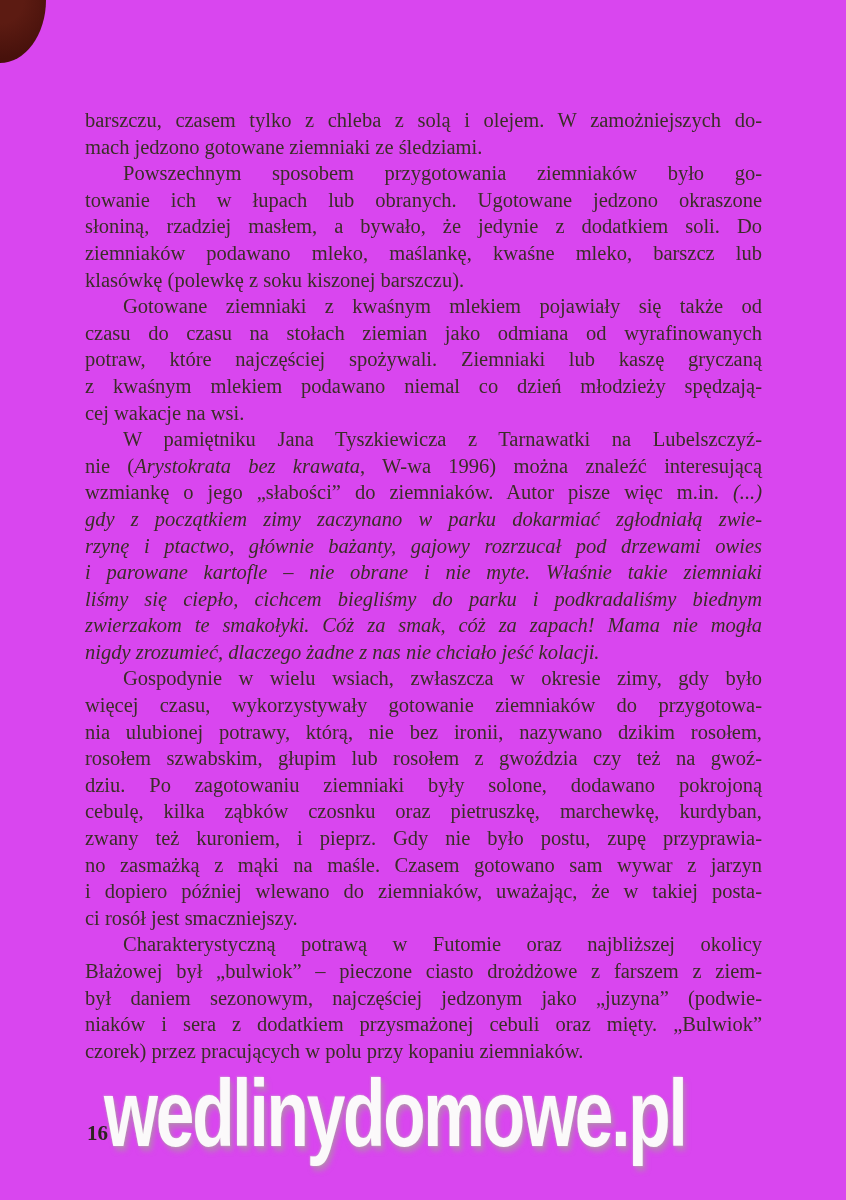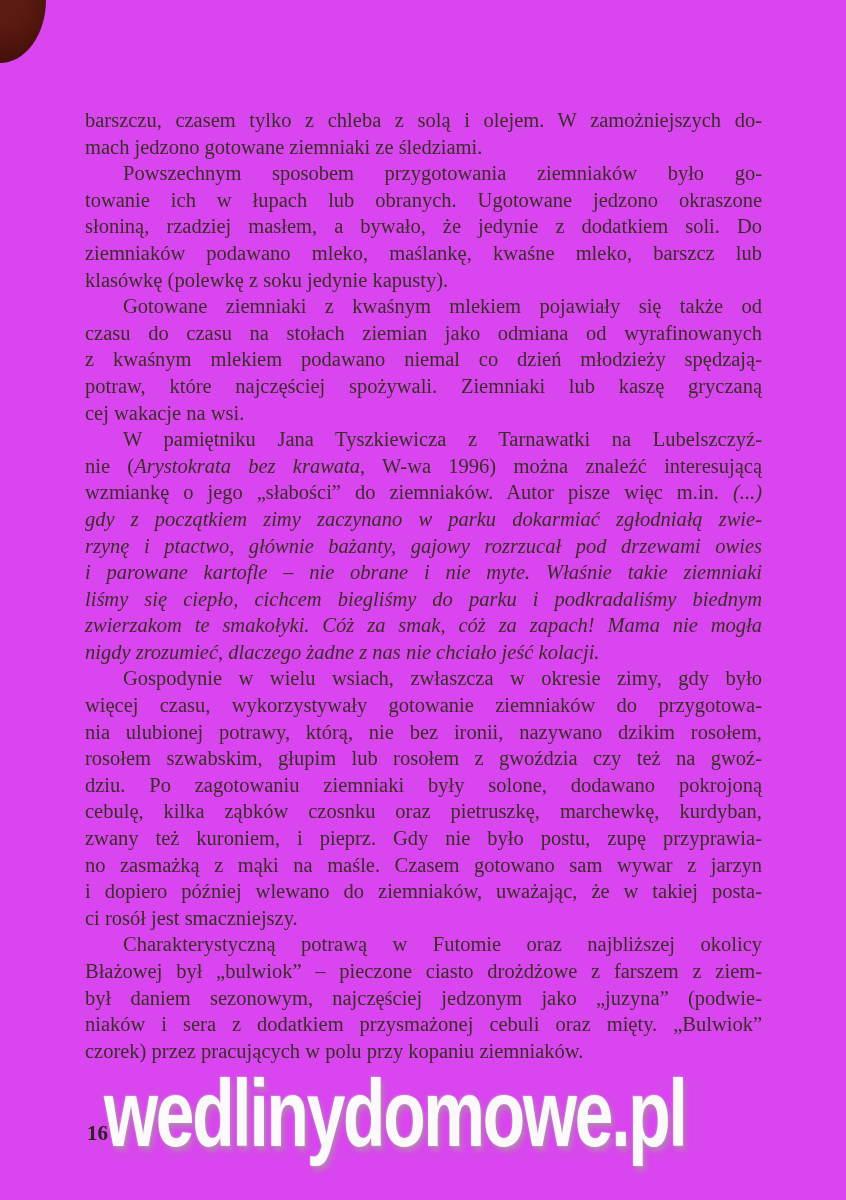--- a/index.html
+++ b/index.html
@@ -79,25 +79,25 @@
 
 <div class="sheet">
   <div class="corner"></div>
   <div class="textblock" id="textblock">
       <div class="line"><span>barszczu, czasem tylko z chleba z solą i olejem. W zamożniejszych do-</span></div>
       <div class="line last"><span>mach jedzono gotowane ziemniaki ze śledziami.</span></div>
       <div class="line indent"><span>Powszechnym sposobem przygotowania ziemniaków było go-</span></div>
       <div class="line"><span>towanie ich w łupach lub obranych. Ugotowane jedzono okraszone</span></div>
       <div class="line"><span>słoniną, rzadziej masłem, a bywało, że jedynie z dodatkiem soli. Do</span></div>
       <div class="line"><span>ziemniaków podawano mleko, maślankę, kwaśne mleko, barszcz lub</span></div>
-      <div class="line last"><span>klasówkę (polewkę z soku jedynie kapusty).</span></div>
+      <div class="line last"><span>klasówkę (polewkę z soku kiszonej barszczu).</span></div>
       <div class="line indent"><span>Gotowane ziemniaki z kwaśnym mlekiem pojawiały się także od</span></div>
       <div class="line"><span>czasu do czasu na stołach ziemian jako odmiana od wyrafinowanych</span></div>
+      <div class="line"><span>potraw, które najczęściej spożywali. Ziemniaki lub kaszę gryczaną</span></div>
       <div class="line"><span>z kwaśnym mlekiem podawano niemal co dzień młodzieży spędzają-</span></div>
-      <div class="line"><span>potraw, które najczęściej spożywali. Ziemniaki lub kaszę gryczaną</span></div>
       <div class="line last"><span>cej wakacje na wsi.</span></div>
       <div class="line indent"><span>W pamiętniku Jana Tyszkiewicza z Tarnawatki na Lubelszczyź-</span></div>
       <div class="line"><span>nie (</span><span class="it">Arystokrata bez krawata</span><span>, W-wa 1996) można znaleźć interesującą</span></div>
       <div class="line"><span>wzmiankę o jego „słabości” do ziemniaków. Autor pisze więc m.in. </span><span class="it">(...)</span></div>
       <div class="line"><span class="it">gdy z początkiem zimy zaczynano w parku dokarmiać zgłodniałą zwie-</span></div>
       <div class="line"><span class="it">rzynę i ptactwo, głównie bażanty, gajowy rozrzucał pod drzewami owies</span></div>
       <div class="line"><span class="it">i parowane kartofle – nie obrane i nie myte. Właśnie takie ziemniaki</span></div>
       <div class="line"><span class="it">liśmy się ciepło, cichcem biegliśmy do parku i podkradaliśmy biednym</span></div>
       <div class="line"><span class="it">zwierzakom te smakołyki. Cóż za smak, cóż za zapach! Mama nie mogła</span></div>
       <div class="line last"><span class="it">nigdy zrozumieć, dlaczego żadne z nas nie chciało jeść kolacji.</span></div>

